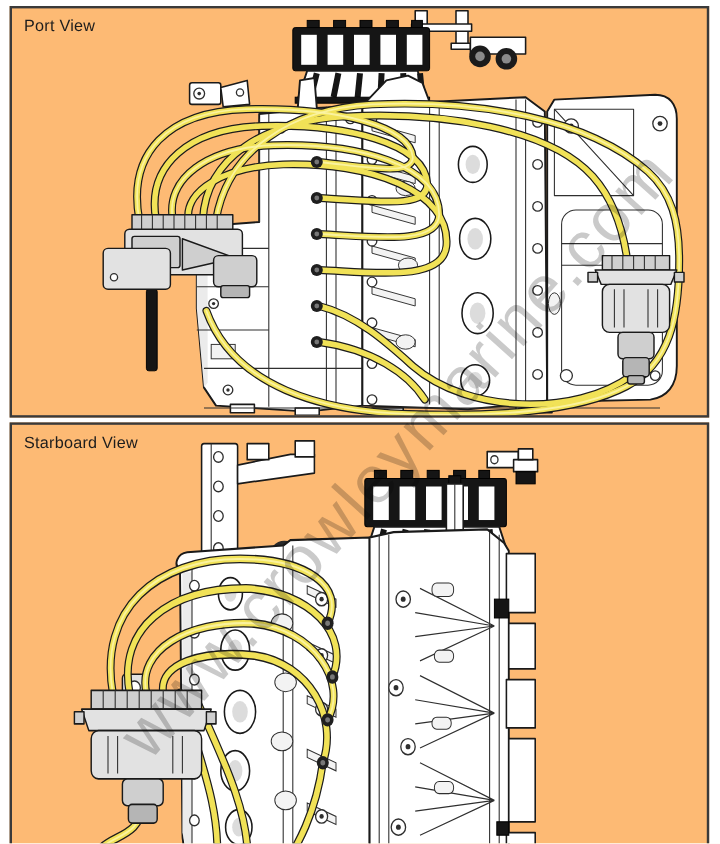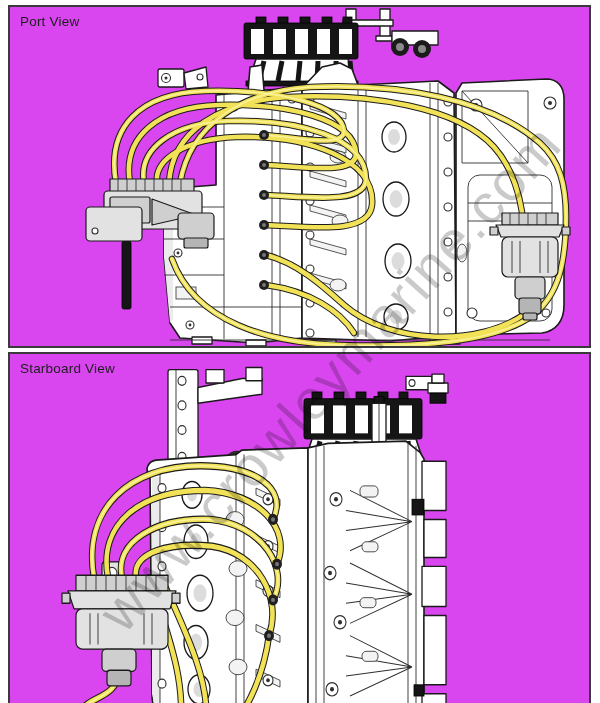--- a/index.html
+++ b/index.html
@@ -1,19 +1,19 @@
 <!DOCTYPE html>
 <html style="--line: #1a1a1a; --detail-line: #2f2f2f; --panel-border: #3a3a3a; --dark-fill: #151515; --metal-light: #e2e2e2; --metal-mid: #cfcfcf; --metal-dark: #b5b5b5; --shade: #ebebeb; --wire-yellow: #f1e257; --wire-highlight: #fbf4a6; --wire-outline: #1c1c1c; --label-text: #1d1d1d; --watermark-gray: #bdbdbd;"><head>
 <meta charset="utf-8">
 <style>
   html,body{margin:0;padding:0;background:#fff;}
   .page{position:relative;width:600px;height:703px;background:#fff;overflow:hidden;
         font-family:"Liberation Sans",sans-serif;}
   .panel{position:absolute;left:8px;width:583px;border:2px solid var(--panel-border,#3a3a3a);
-         background:#d946ef;box-sizing:border-box;}
+         background:#fdba74;box-sizing:border-box;}
   .panel-port{top:5px;height:343px;}
   .panel-starboard{top:352px;height:384px;}
   .panel-label{position:absolute;left:10px;top:7px;font-size:13.5px;color:var(--label-text,#1d1d1d);
                letter-spacing:.2px;z-index:3;}
   .art{position:absolute;left:0;top:0;width:100%;height:100%;}
   .watermark{position:absolute;left:-60px;top:345px;width:780px;text-align:center;
              font-size:56px;letter-spacing:2px;color:var(--watermark-gray,#bdbdbd);
              opacity:.8;mix-blend-mode:multiply;transform:rotate(-48deg);
              white-space:nowrap;pointer-events:none;z-index:5;}
   

